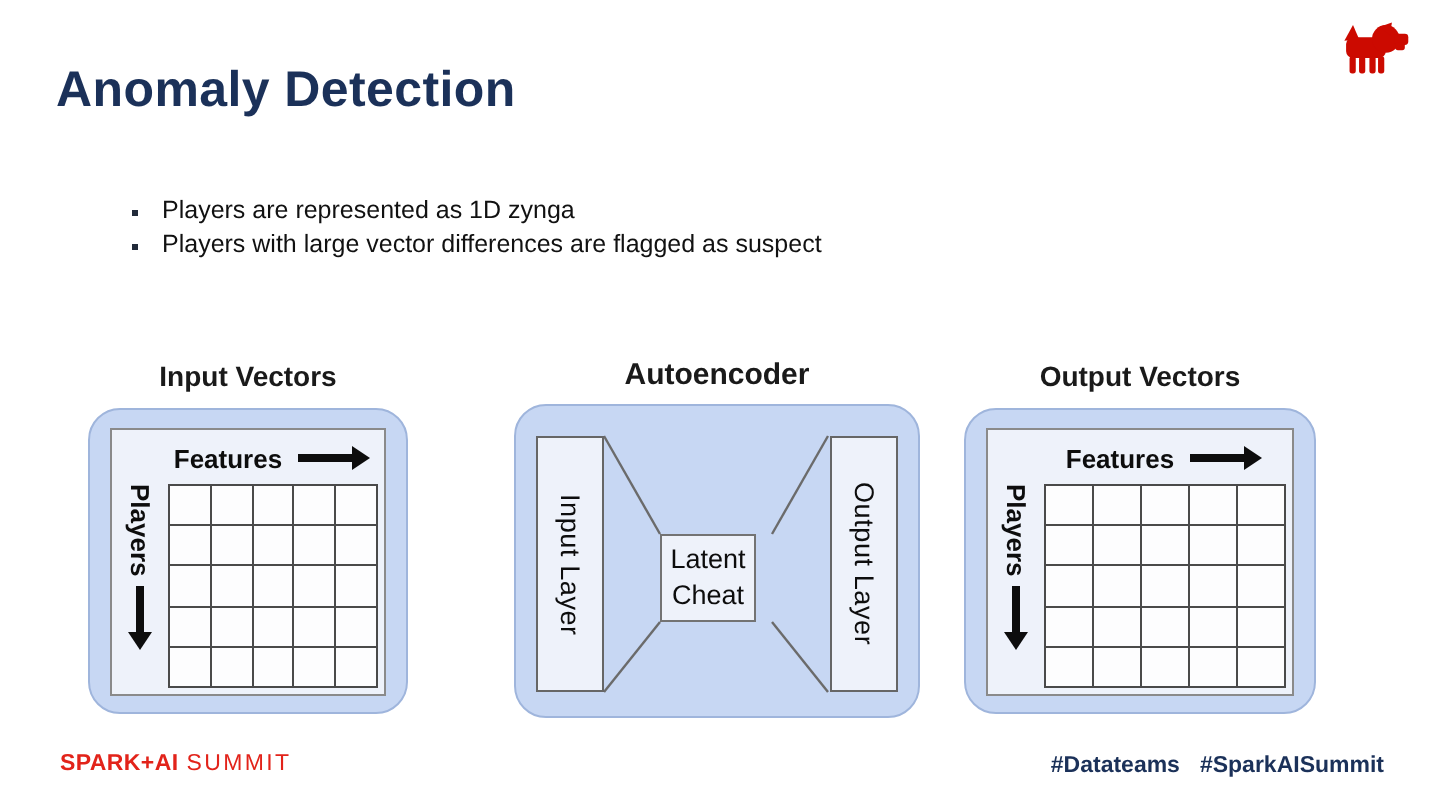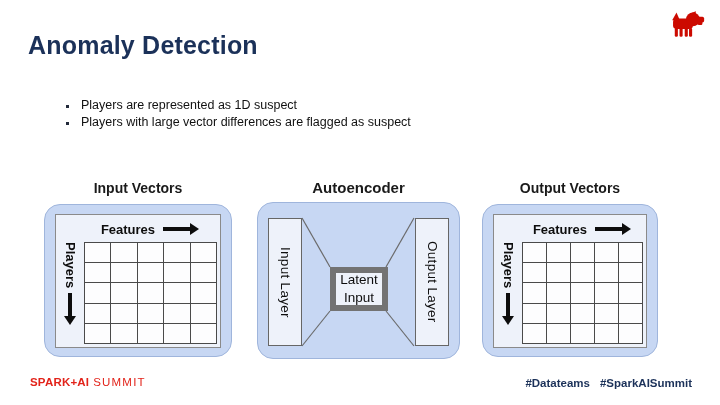--- a/index.html
+++ b/index.html
@@ -48,21 +48,21 @@
   .panel-title {
     text-align: center; font-weight: 700; color: #1a1a1a;
     font-size: 14px; height: 20px; line-height: 20px; margin-bottom: 6px;
   }
   .panel-box {
     position: relative;
     background: var(--panel-blue);
     border: 1.5px solid var(--panel-border);
     border-radius: 16px;
   }
-  .panel-input  { left: 44px;  width: 188px; }
+  .panel-input  { left: 44px;  width: 160px; }
   .panel-auto   { left: 257px; width: 203px; }
   .panel-output { left: 468px; width: 190px; padding-left: 14px; }
   .panel-input  .panel-box { height: 153px; }
   .panel-auto   .panel-box { height: 157px; }
   .panel-output .panel-box { height: 153px; }
   .panel-auto .panel-title { font-size: 15px; margin-bottom: 4px; }
 
   
   .vec-inner {
     position: absolute; left: 10px; right: 10px; top: 9px; bottom: 8px;
@@ -108,22 +108,22 @@
     background: var(--inner-bg); border: 1px solid #666;
     display: flex; align-items: center; justify-content: center;
   }
   .layer-rect .v-text {
     writing-mode: vertical-rl; font-size: 13.5px; color: #0d0d0d;
     white-space: nowrap; letter-spacing: 0.3px;
   }
   .layer-input  { left: 10px; }
   .layer-output { right: 10px; }
   .latent-box {
-    position: absolute; left: 72px; top: 64px; width: 58px; height: 44px;
-    background: var(--inner-bg); border: 6px solid #737373;
+    position: absolute; left: 72px; top: 64px; width: 48px; height: 44px;
+    background: var(--inner-bg); border: 1px solid #737373;
     display: flex; flex-direction: column; align-items: center; justify-content: center;
     font-size: 13.5px; color: #0d0d0d; line-height: 1.3;
   }
   .funnel-svg { position: absolute; inset: 0; pointer-events: none; }
 
   
   .footer-left {
     position: absolute; left: 30px; bottom: 17px;
     font-size: 11.5px; color: var(--spark-red); line-height: 1;
   }
@@ -154,21 +154,21 @@
       <rect x="20.5" y="21" width="3.6" height="10" rx="1.5"></rect>
       <rect x="25.5" y="21" width="3.6" height="10" rx="1.5"></rect>
     </svg>
   </span>
 </div>
 
 <div class="bullet-block">
   <div class="sub-bullets">
     <div class="sub-bullet">
       <span class="marker"></span>
-      <span class="text">Players are represented as 1D suspect</span>
+      <span class="text">Players are represented as 1D zynga</span>
     </div>
     <div class="sub-bullet">
       <span class="marker"></span>
       <span class="text">Players with large vector differences are flagged as suspect</span>
     </div>
   </div>
 </div>
 
 <div class="panel panel-input">
   <div class="panel-title">Input Vectors</div>
@@ -220,21 +220,21 @@
       <line x1="44" y1="15" x2="72" y2="64" stroke="#6b6b6b" stroke-width="1.2"></line>
       <line x1="44" y1="143" x2="72" y2="108" stroke="#6b6b6b" stroke-width="1.2"></line>
       <line x1="156" y1="15" x2="128" y2="64" stroke="#6b6b6b" stroke-width="1.2"></line>
       <line x1="156" y1="143" x2="128" y2="108" stroke="#6b6b6b" stroke-width="1.2"></line>
     </svg>
     <div class="layer-rect layer-input">
       <span class="v-text">Input Layer</span>
     </div>
     <div class="latent-box">
       <span>Latent</span>
-      <span>Input</span>
+      <span>Cheat</span>
     </div>
     <div class="layer-rect layer-output">
       <span class="v-text">Output Layer</span>
     </div>
   </div>
 </div>
 
 <div class="panel panel-output">
   <div class="panel-title">Output Vectors</div>
   <div class="panel-box">

